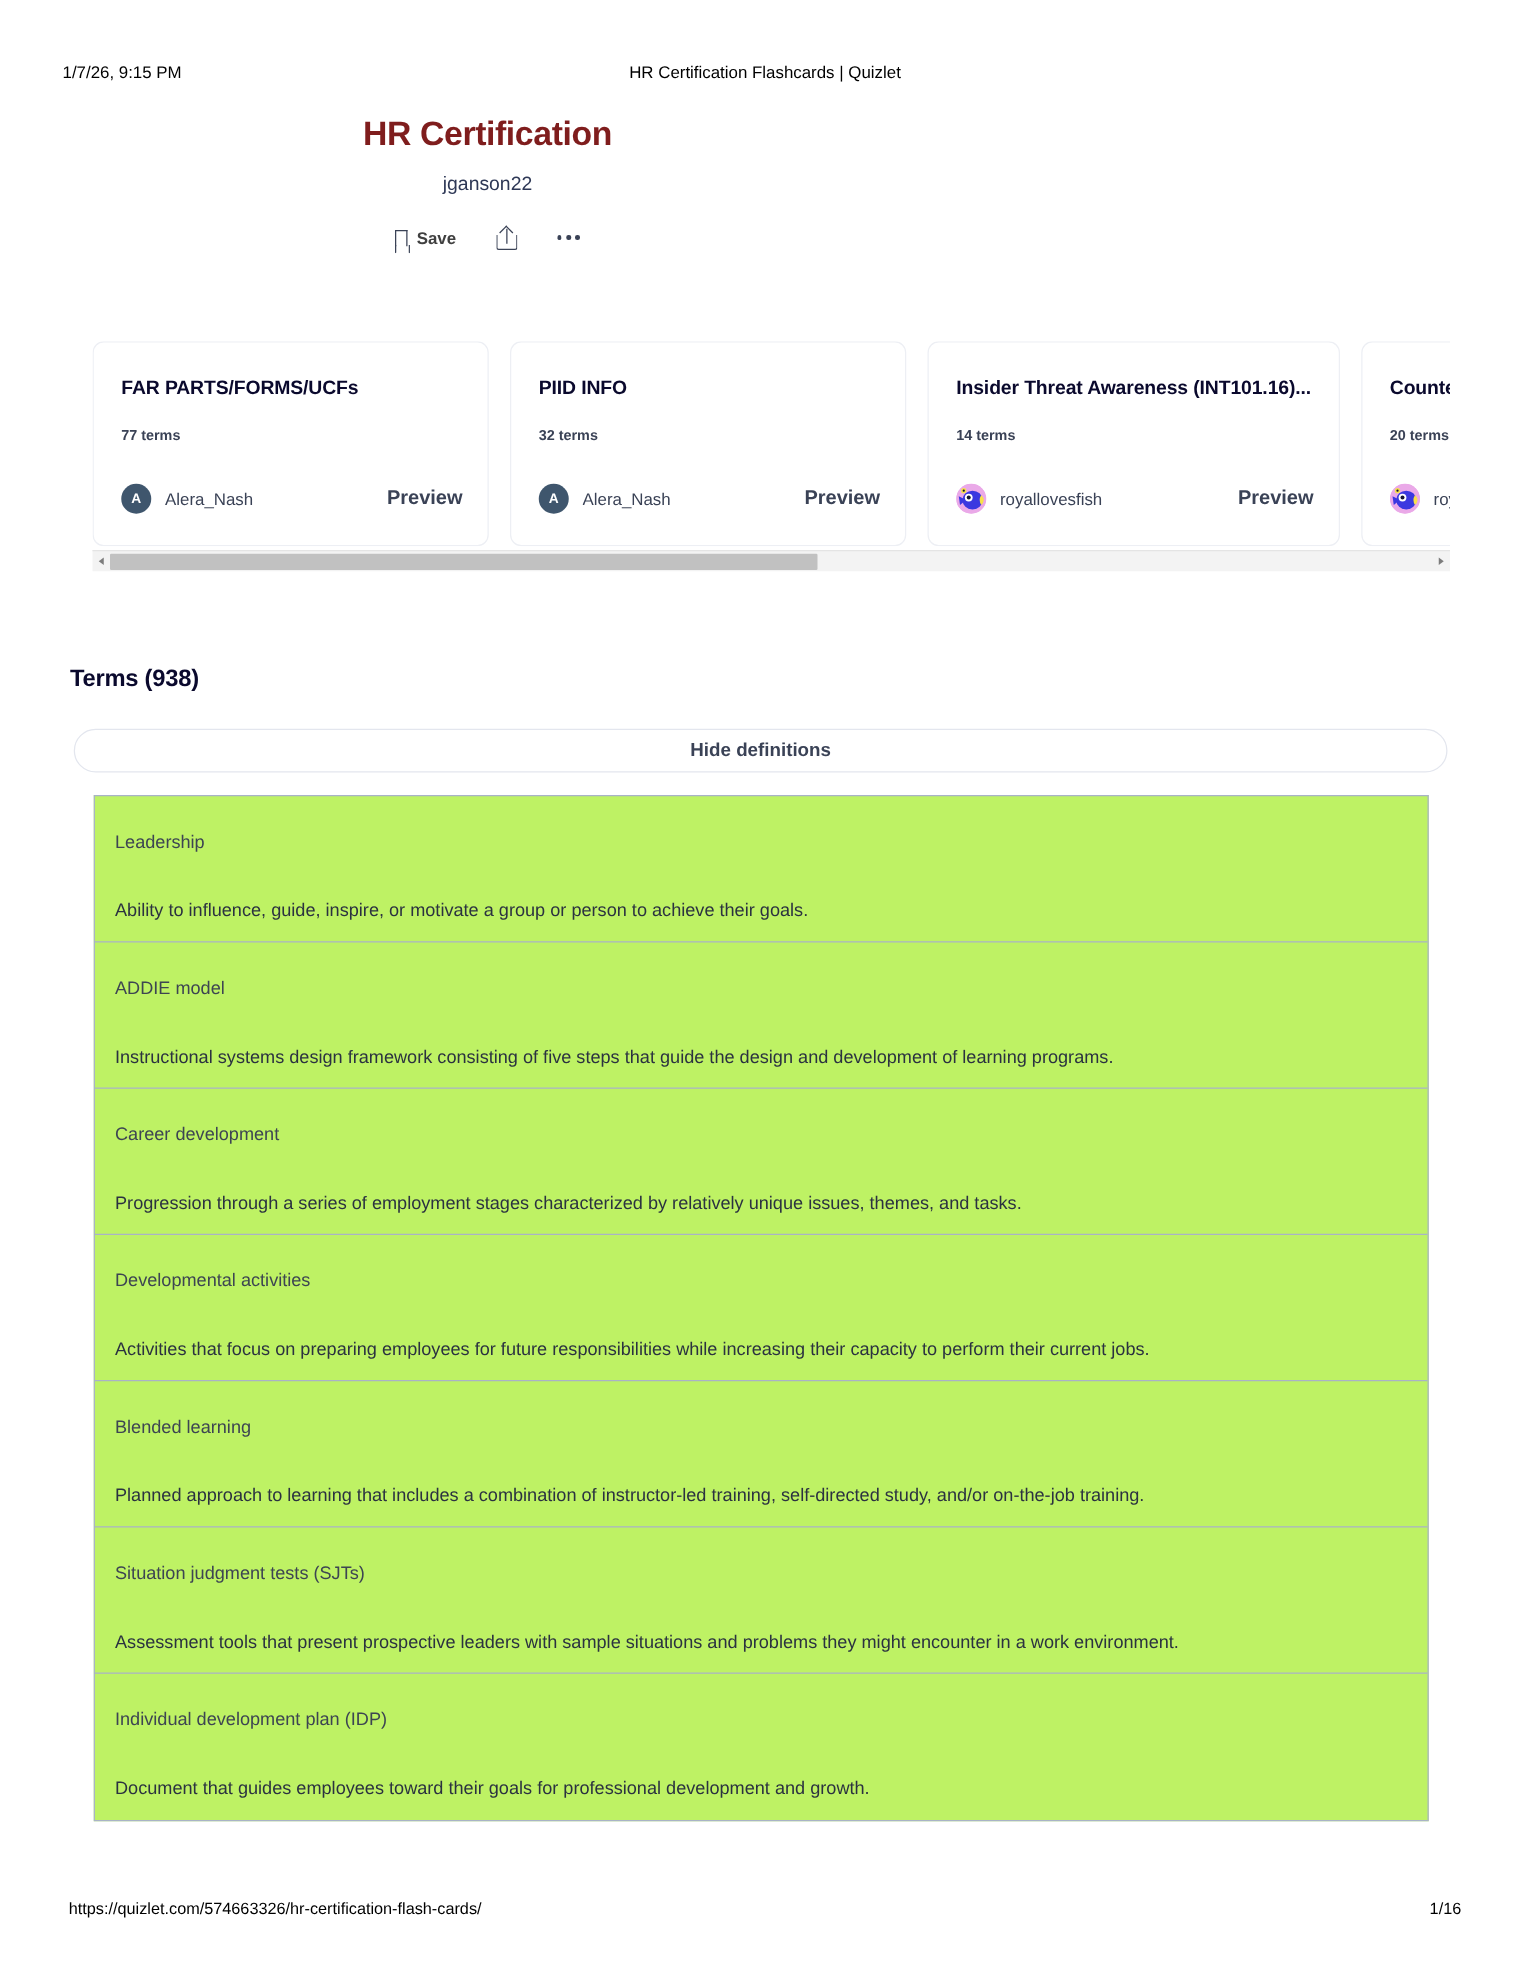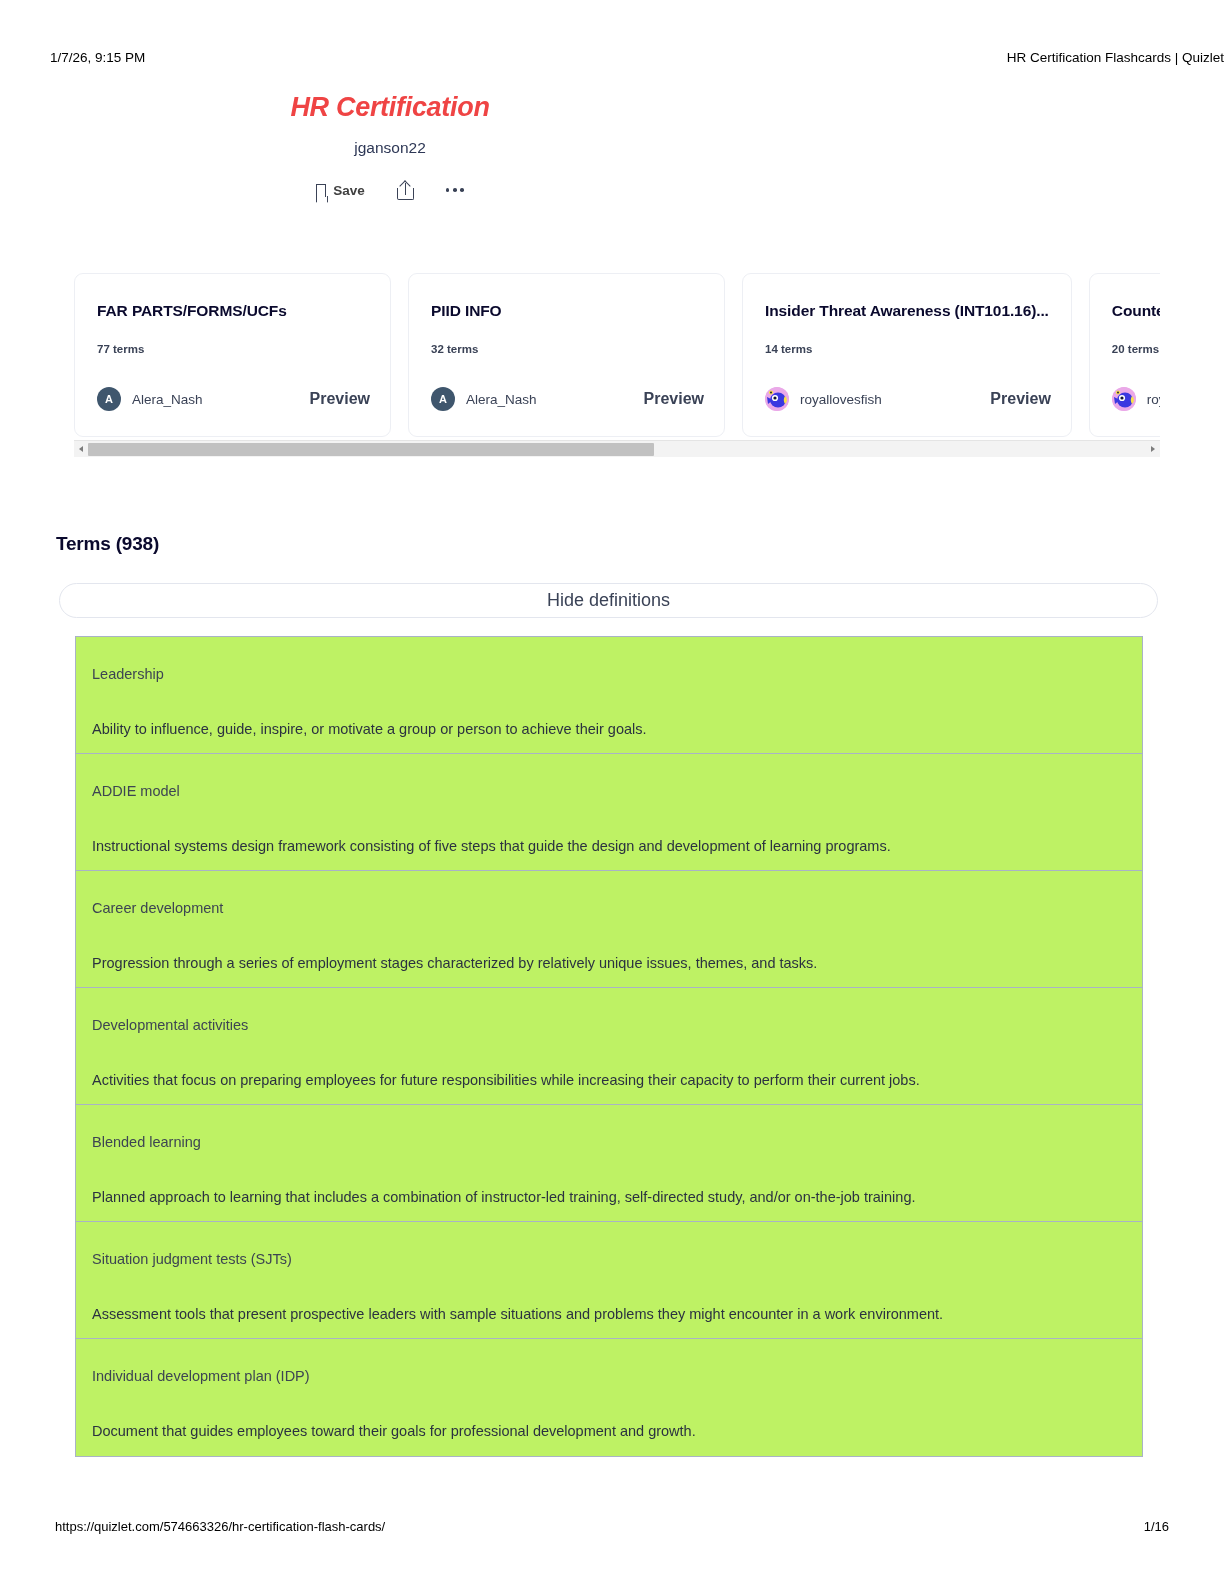--- a/index.html
+++ b/index.html
@@ -32,38 +32,37 @@
     color: #000000;
   }
   .print-header .ph-left {
     position: absolute;
     left: 50px;
   }
   .print-header .ph-center {
     position: absolute;
     left: 0;
     width: 1224px;
-    text-align: right;
+    text-align: center;
   }
 
   
   .title-block {
     position: absolute;
     top: 90px;
     left: 0;
     width: 780px;
     text-align: center;
   }
   .set-title {
     font-size: 27px;
     font-weight: bold;
     letter-spacing: -0.3px;
-    color: #ef4444;
+    color: #7f1d1d;
     line-height: 34px;
-    font-style: italic;
   }
   .set-author {
     margin-top: 14px;
     font-size: 15.5px;
     color: #2e3856;
     line-height: 20px;
   }
   .action-row {
     margin-top: 19px;
     display: flex;
@@ -290,22 +289,22 @@
     top: 583px;
     left: 59px;
     width: 1099px;
     height: 35px;
     border: 1px solid #e3e6ee;
     border-radius: 18px;
     background: #ffffff;
     display: flex;
     align-items: center;
     justify-content: center;
-    font-size: 18px;
-    font-weight: normal;
+    font-size: 15px;
+    font-weight: bold;
     color: #3a4256;
   }
 
   .terms-list {
     position: absolute;
     top: 636px;
     left: 75px;
     width: 1068px;
     border: 1px solid #a9b3c6;
     background: #bef264;

